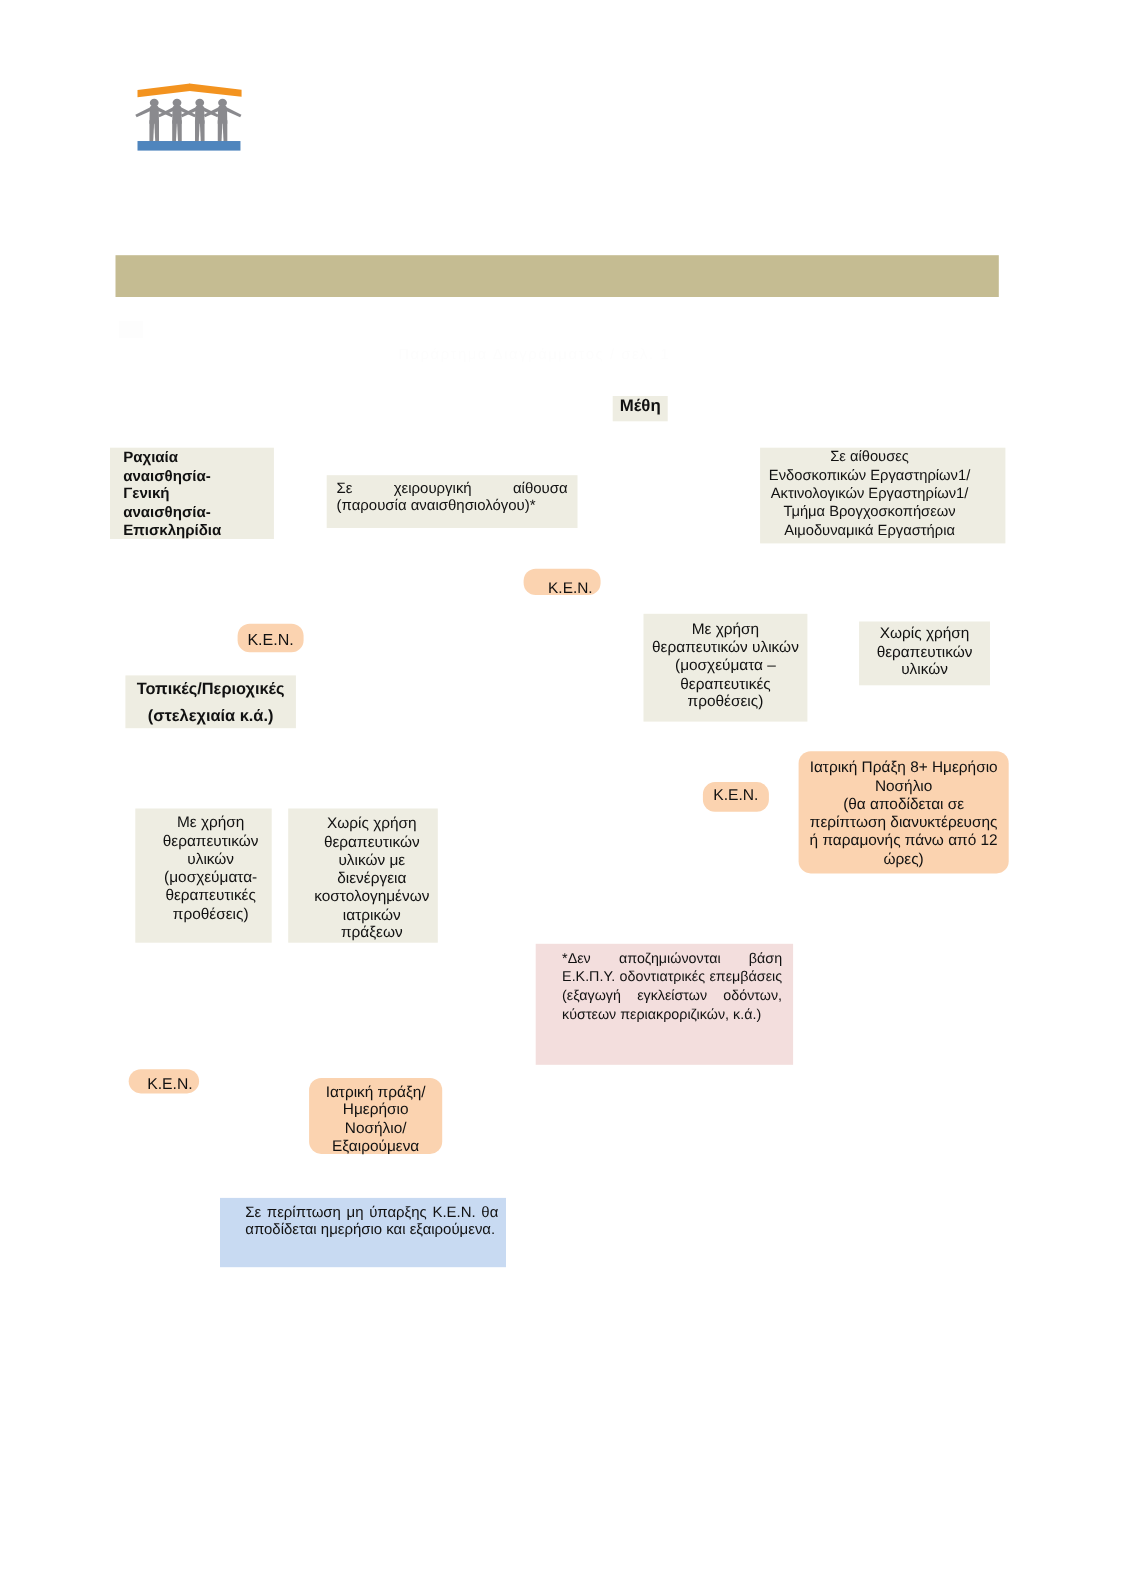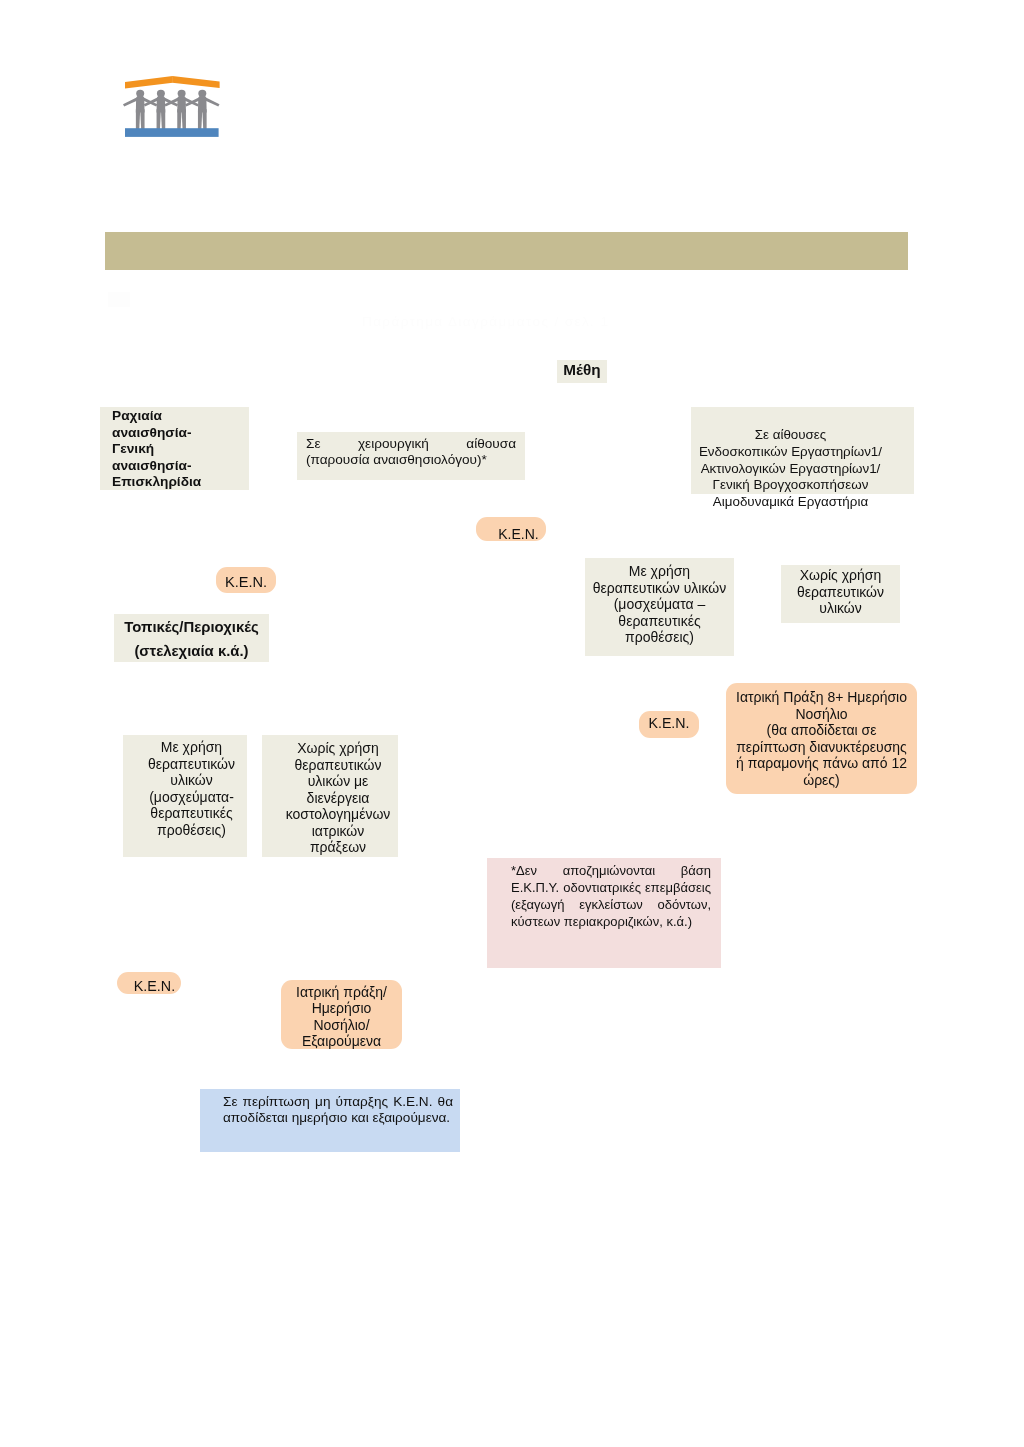--- a/index.html
+++ b/index.html
@@ -90,26 +90,26 @@
       </span>
   </div>
 
   <div class="node cream just stretch-first" style="left:297px;top:432px;width:228px;height:48px;font-size:13.6px;padding:4px 9px 0 9px;line-height:16.2px;align-items:flex-start;" data-name="node-surgery-room">
     <span class="tx" data-name="node-text">
         <div data-name="text-line">Σε χειρουργική αίθουσα</div>
         <div data-name="text-line">(παρουσία αναισθησιολόγου)*</div>
       </span>
   </div>
 
-  <div class="node cream ctr" style="left:691px;top:407px;width:223px;height:87px;font-size:13.4px;line-height:16.8px;padding:20px 24px 0 0;align-items:flex-start;" data-name="node-halls">
+  <div class="node cream ctr" style="left:691px;top:407px;width:223px;height:87px;font-size:13.4px;line-height:16.8px;padding:0 24px 0 0;align-items:flex-start;" data-name="node-halls">
     <span class="tx" data-name="node-text">
         <div data-name="text-line">Σε αίθουσες</div>
         <div data-name="text-line">Ενδοσκοπικών Εργαστηρίων1/</div>
         <div data-name="text-line">Ακτινολογικών Εργαστηρίων1/</div>
-        <div data-name="text-line">Γενική Βρογχοσκοπήσεων</div>
+        <div data-name="text-line">Τμήμα Βρογχοσκοπήσεων</div>
         <div data-name="text-line">Αιμοδυναμικά Εργαστήρια</div>
       </span>
   </div>
 
   <div class="node peach ctr" style="left:476px;top:517px;width:70px;height:24px;font-size:14px;padding:9px 0 0 15px;align-items:flex-start;" data-name="node-ken-1">
     <span class="tx" data-name="node-text">Κ.Ε.Ν.</span>
   </div>
 
   <div class="node peach ctr" style="left:216px;top:567px;width:60px;height:26px;font-size:14.6px;padding:7px 0 0 0px;align-items:flex-start;" data-name="node-ken-2">
     <span class="tx" data-name="node-text">Κ.Ε.Ν.</span>

